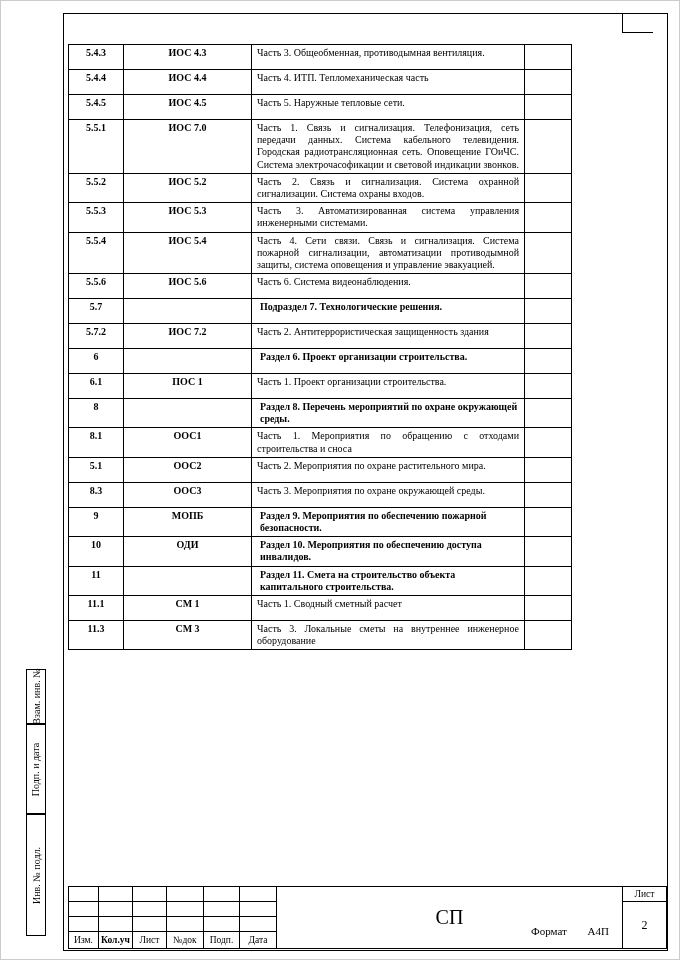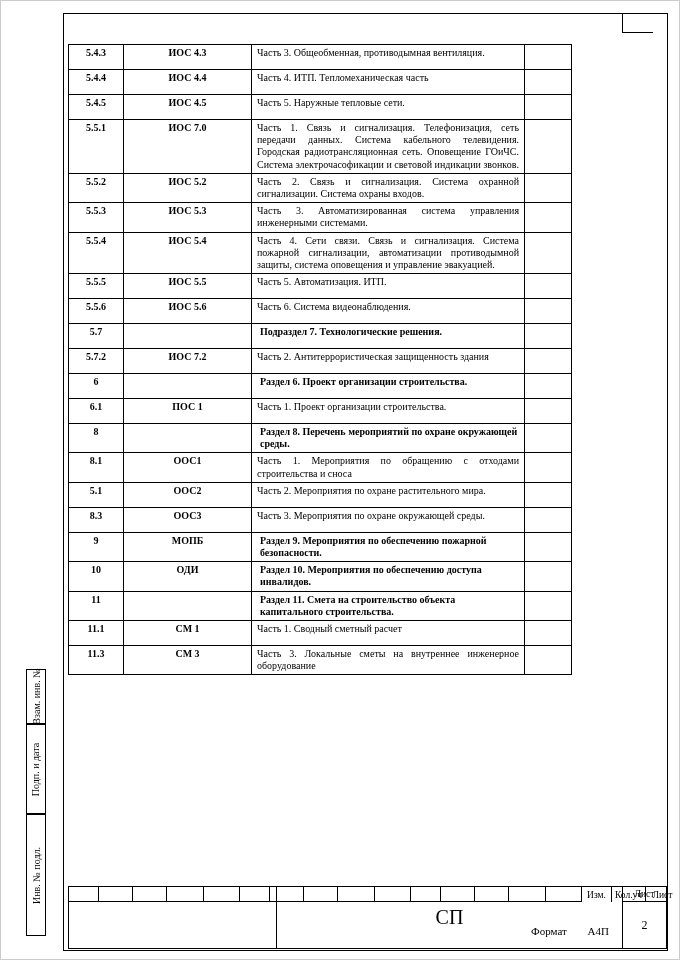--- a/index.html
+++ b/index.html
@@ -14,26 +14,26 @@
   
   table.contents{position:absolute;left:4px;top:30px;width:503px;border-collapse:collapse;table-layout:fixed;font-size:10px;}
   table.contents td{border:1px solid #000;padding:2px 5px;vertical-align:top;}
   col.c-num{width:55px;} col.c-code{width:128px;} col.c-desc{width:273px;} col.c-note{width:47px;}
   td.num{text-align:center;vertical-align:middle;font-weight:bold;padding:2px 2px;}
   td.code{text-align:center;vertical-align:middle;font-weight:bold;}
   td.desc{text-align:justify;line-height:1.22;height:20px;}
   tr.bold-row td.desc{font-weight:bold;text-align:left;padding-left:8px;}
   
   .title-block{position:absolute;left:4px;right:0;bottom:1px;height:63px;border:1px solid #000;display:flex;box-sizing:border-box;background:#fff;}
-  .tb-left{width:208px;border-right:1px solid #000;display:flex;flex-direction:row;box-sizing:border-box;}
+  .tb-left{width:208px;border-right:1px solid #000;display:flex;flex-direction:column;box-sizing:border-box;}
   .tb-row{display:flex;height:15px;border-bottom:1px solid #000;box-sizing:border-box;}
   .tb-row:last-child{border-bottom:none;flex:1;}
   .tb-cell{border-right:1px solid #000;box-sizing:border-box;display:flex;align-items:center;justify-content:center;font-size:9.5px;}
   .tb-cell:last-child{border-right:none;}
-  .w1{width:30px;} .w2{width:34px;} .w3{width:34px;} .w4{width:37px;} .w5{width:36px;} .w6{flex:1;}
+  .w1{width:30px;} .w2{width:34px;font-weight:bold;} .w3{width:34px;} .w4{width:37px;} .w5{width:36px;} .w6{flex:1;}
   .tb-center{flex:1;display:flex;align-items:center;justify-content:center;font-size:20px;}
   .tb-right{width:44px;border-left:1px solid #000;display:flex;flex-direction:column;box-sizing:border-box;}
   .tb-sheet-label{height:15px;border-bottom:1px solid #000;display:flex;align-items:center;justify-content:center;font-size:9.5px;box-sizing:border-box;}
   .tb-sheet-num{flex:1;display:flex;align-items:center;justify-content:center;font-size:12px;}
   
   .side-box{position:absolute;left:25px;width:20px;border:1px solid #000;box-sizing:border-box;display:flex;align-items:center;justify-content:center;background:#fff;}
   .side-box span{transform:rotate(-90deg);white-space:nowrap;font-size:10px;}
   .side-vzam{top:668px;height:55px;}
   .side-podp{top:723px;height:90px;}
   .side-inv{top:813px;height:122px;}
@@ -110,26 +110,20 @@
     <td class="note"></td>
   </tr>
 
   <tr>
     <td class="num">5.5.4</td>
     <td class="code">ИОС 5.4</td>
     <td class="desc">Часть 4. Сети связи. Связь и сигнализация. Система пожарной сигнализации, автоматизации противодымной защиты, система оповещения и управление эвакуацией.</td>
     <td class="note"></td>
   </tr>
 
-  <tr>
-    <td class="num">5.5.5</td>
-    <td class="code">ИОС 5.5</td>
-    <td class="desc">Часть 5. Автоматизация. ИТП.</td>
-    <td class="note"></td>
-  </tr>
 
   <tr>
     <td class="num">5.5.6</td>
     <td class="code">ИОС 5.6</td>
     <td class="desc">Часть 6. Система видеонаблюдения.</td>
     <td class="note"></td>
   </tr>
 
   <tr class="bold-row">
     <td class="num">5.7</td>

